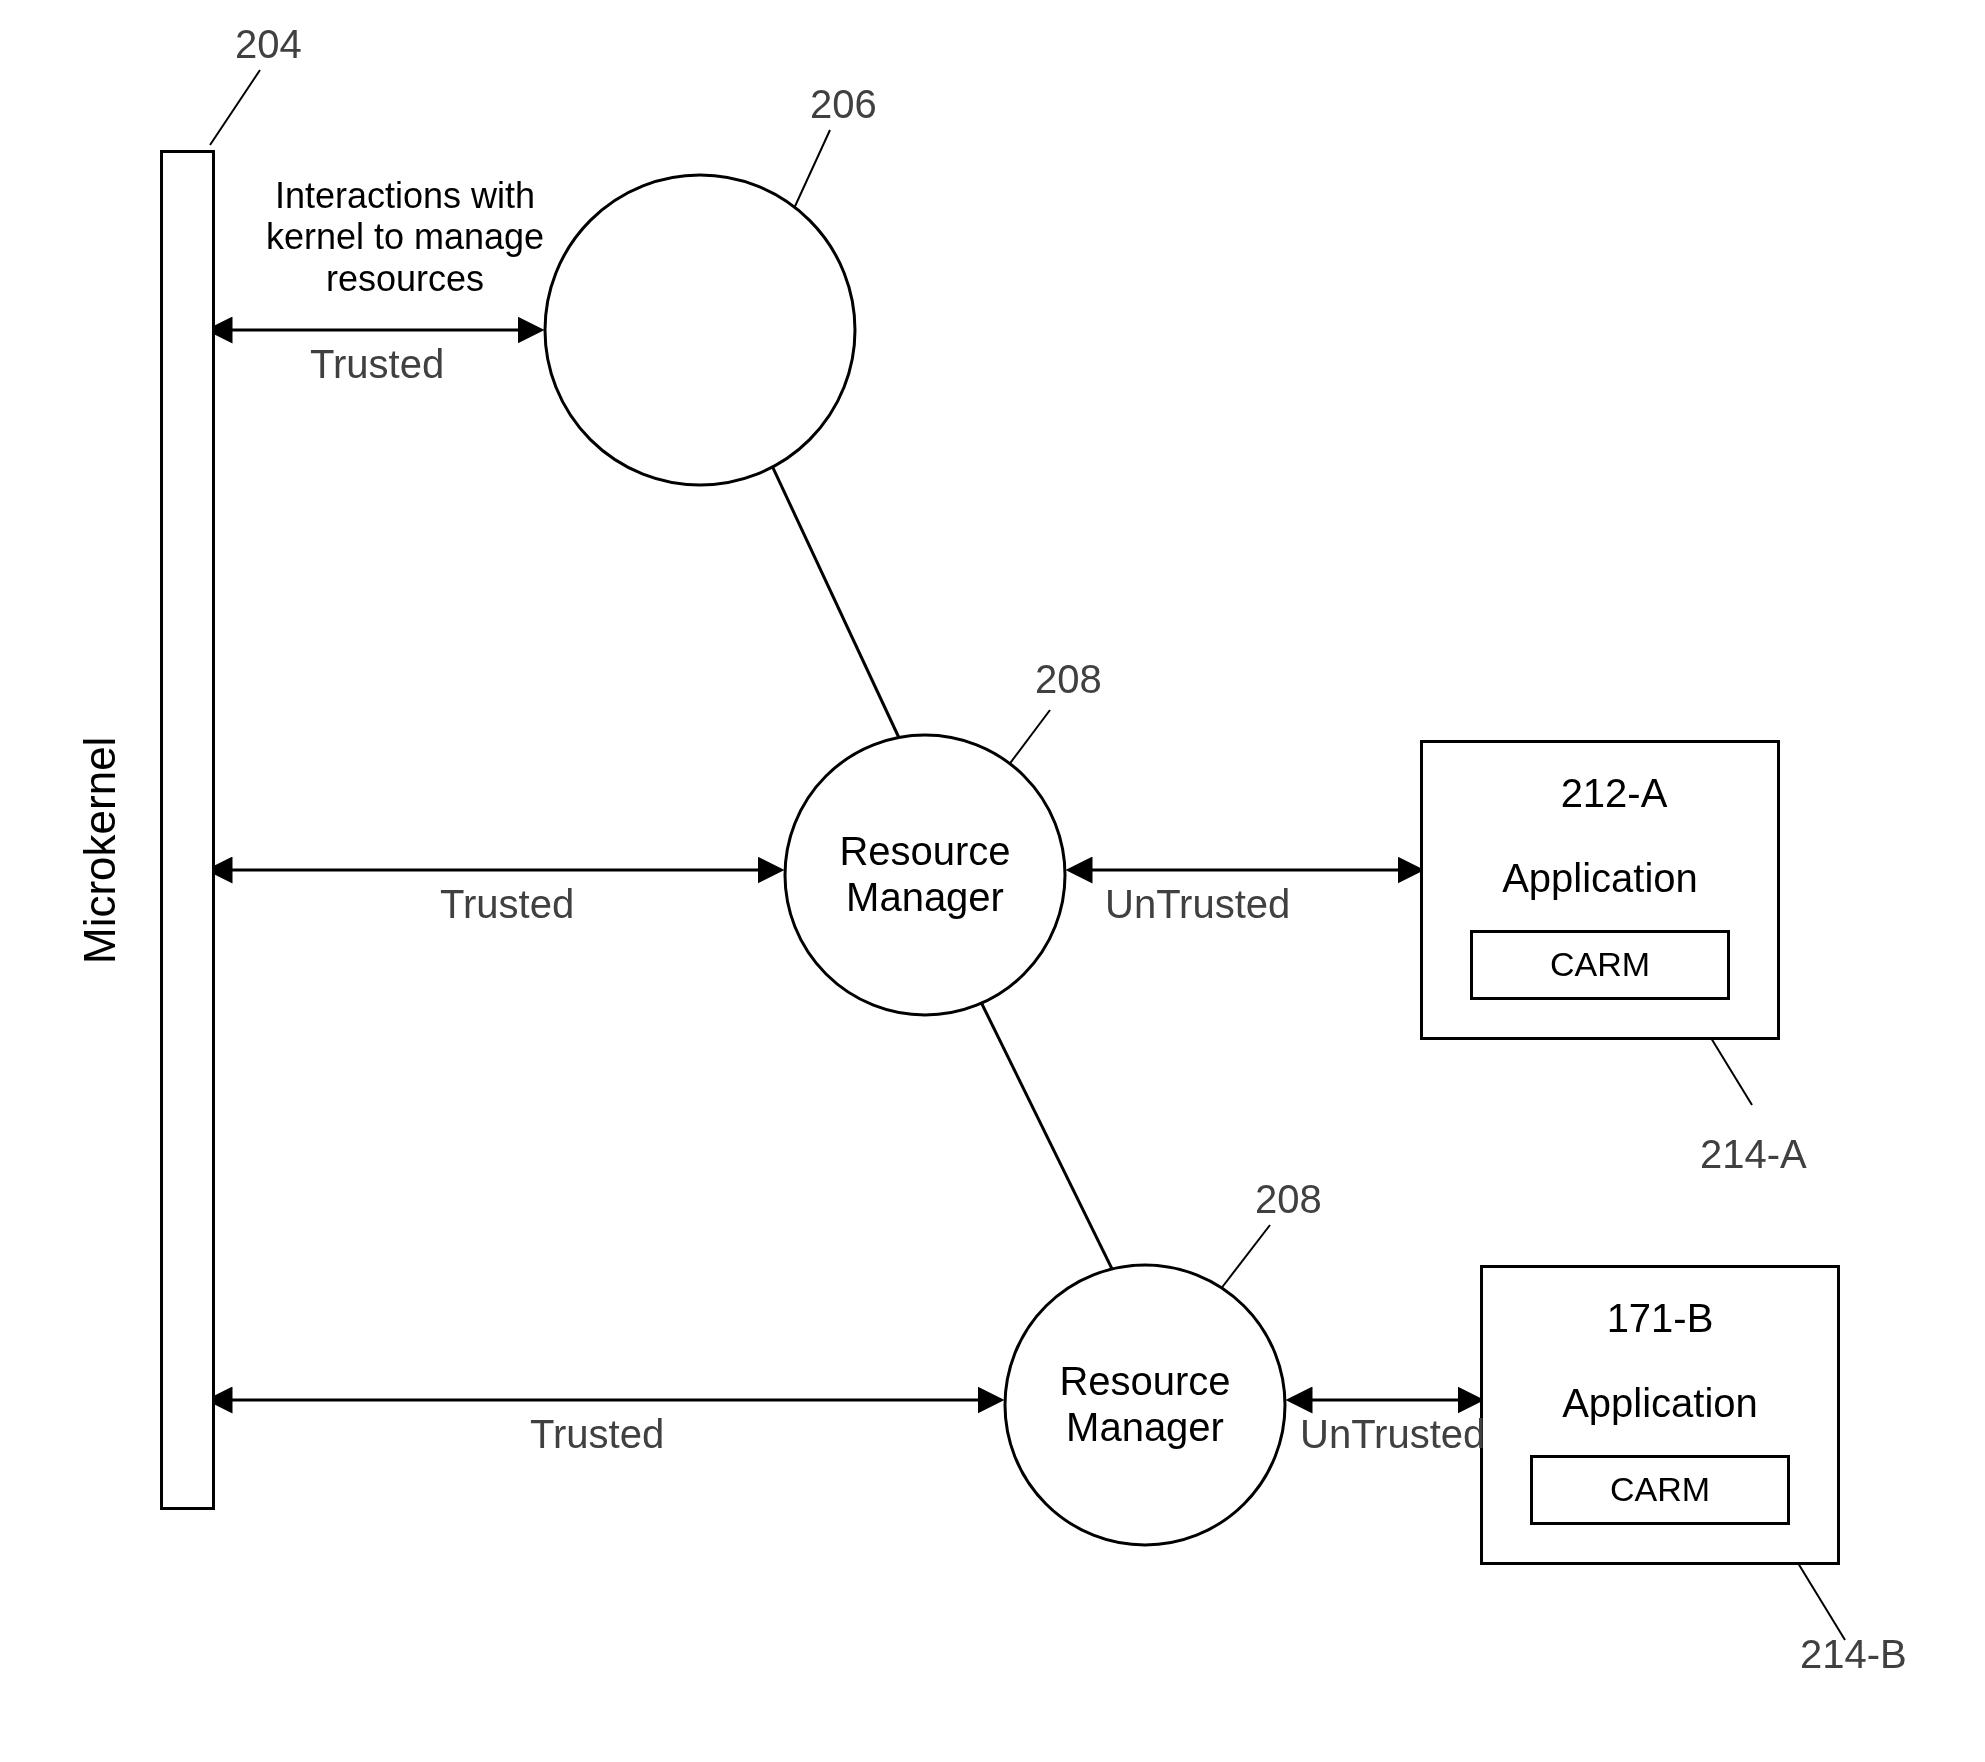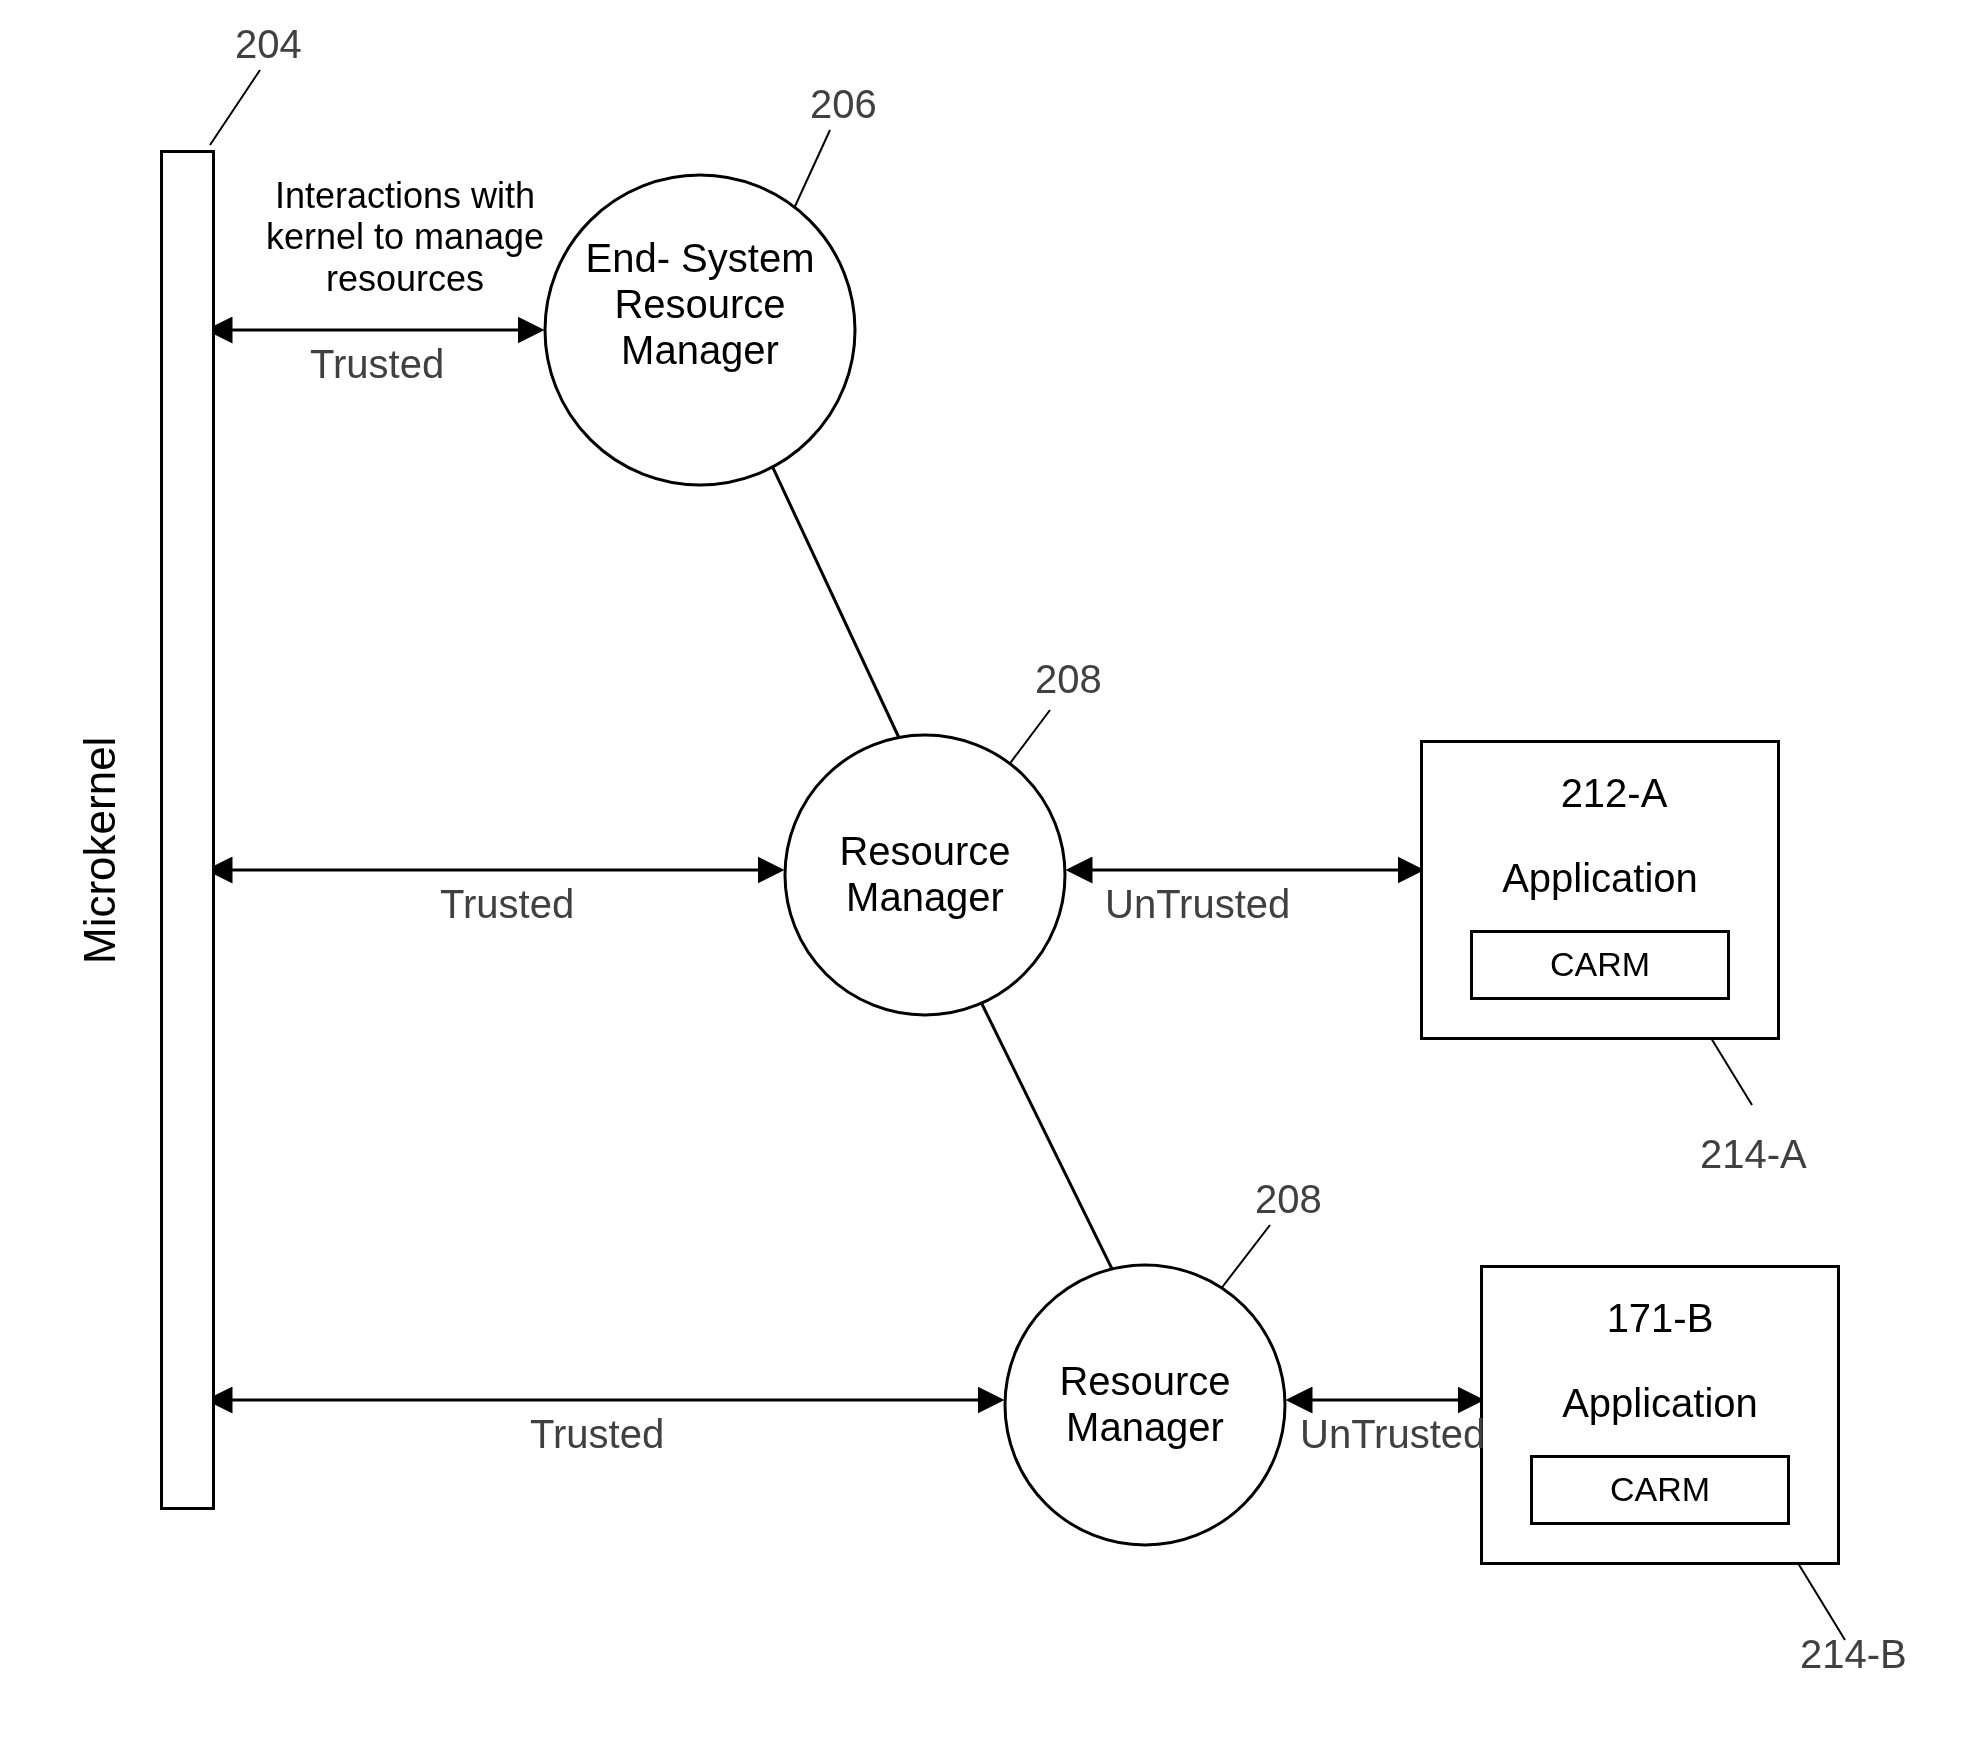--- a/index.html
+++ b/index.html
@@ -83,24 +83,20 @@
 
     <line x1="1790" y1="1550" x2="1845" y2="1640" stroke="#000" stroke-width="2"></line>
   </svg>
 
   <div class="box" style="left:160px; top:150px; width:55px; height:1360px;"></div>
   <div class="clabel vtext" style="left:75px; top:720px; width:50px; height:260px; font-size:44px;">Microkernel</div>
 
   <svg class="overlay" style="left:540px; top:170px;" width="320" height="320">
     <circle cx="160" cy="160" r="155" fill="#fff" stroke="#000" stroke-width="3"></circle>
   </svg>
-  <div class="clabel" style="left:560px; top:235px; width:280px;">End-
-System
-Resource
-Manager</div>
 
   <svg class="overlay" style="left:780px; top:730px;" width="290" height="290">
     <circle cx="145" cy="145" r="140" fill="#fff" stroke="#000" stroke-width="3"></circle>
   </svg>
   <div class="clabel" style="left:800px; top:828px; width:250px;">Resource
 Manager</div>
 
   <svg class="overlay" style="left:1000px; top:1260px;" width="290" height="290">
     <circle cx="145" cy="145" r="140" fill="#fff" stroke="#000" stroke-width="3"></circle>
   </svg>

